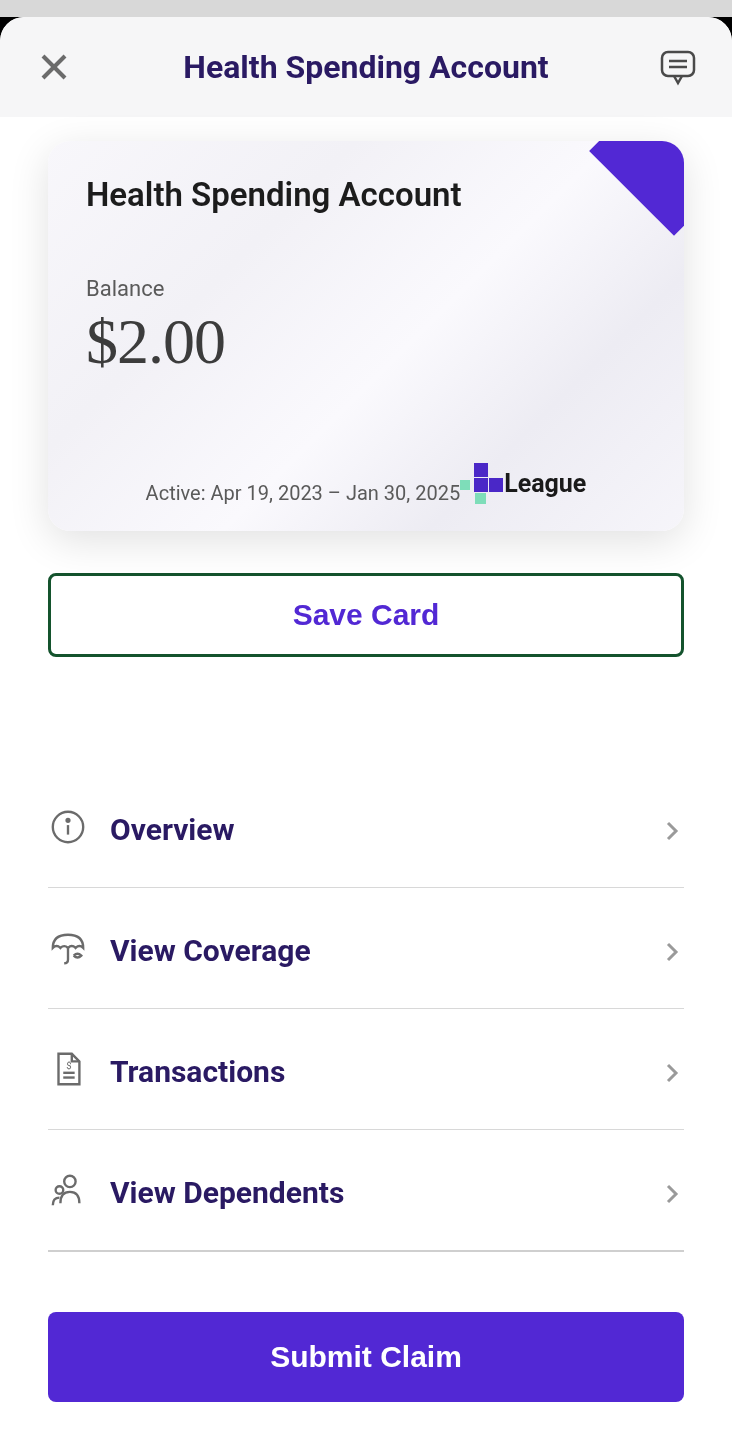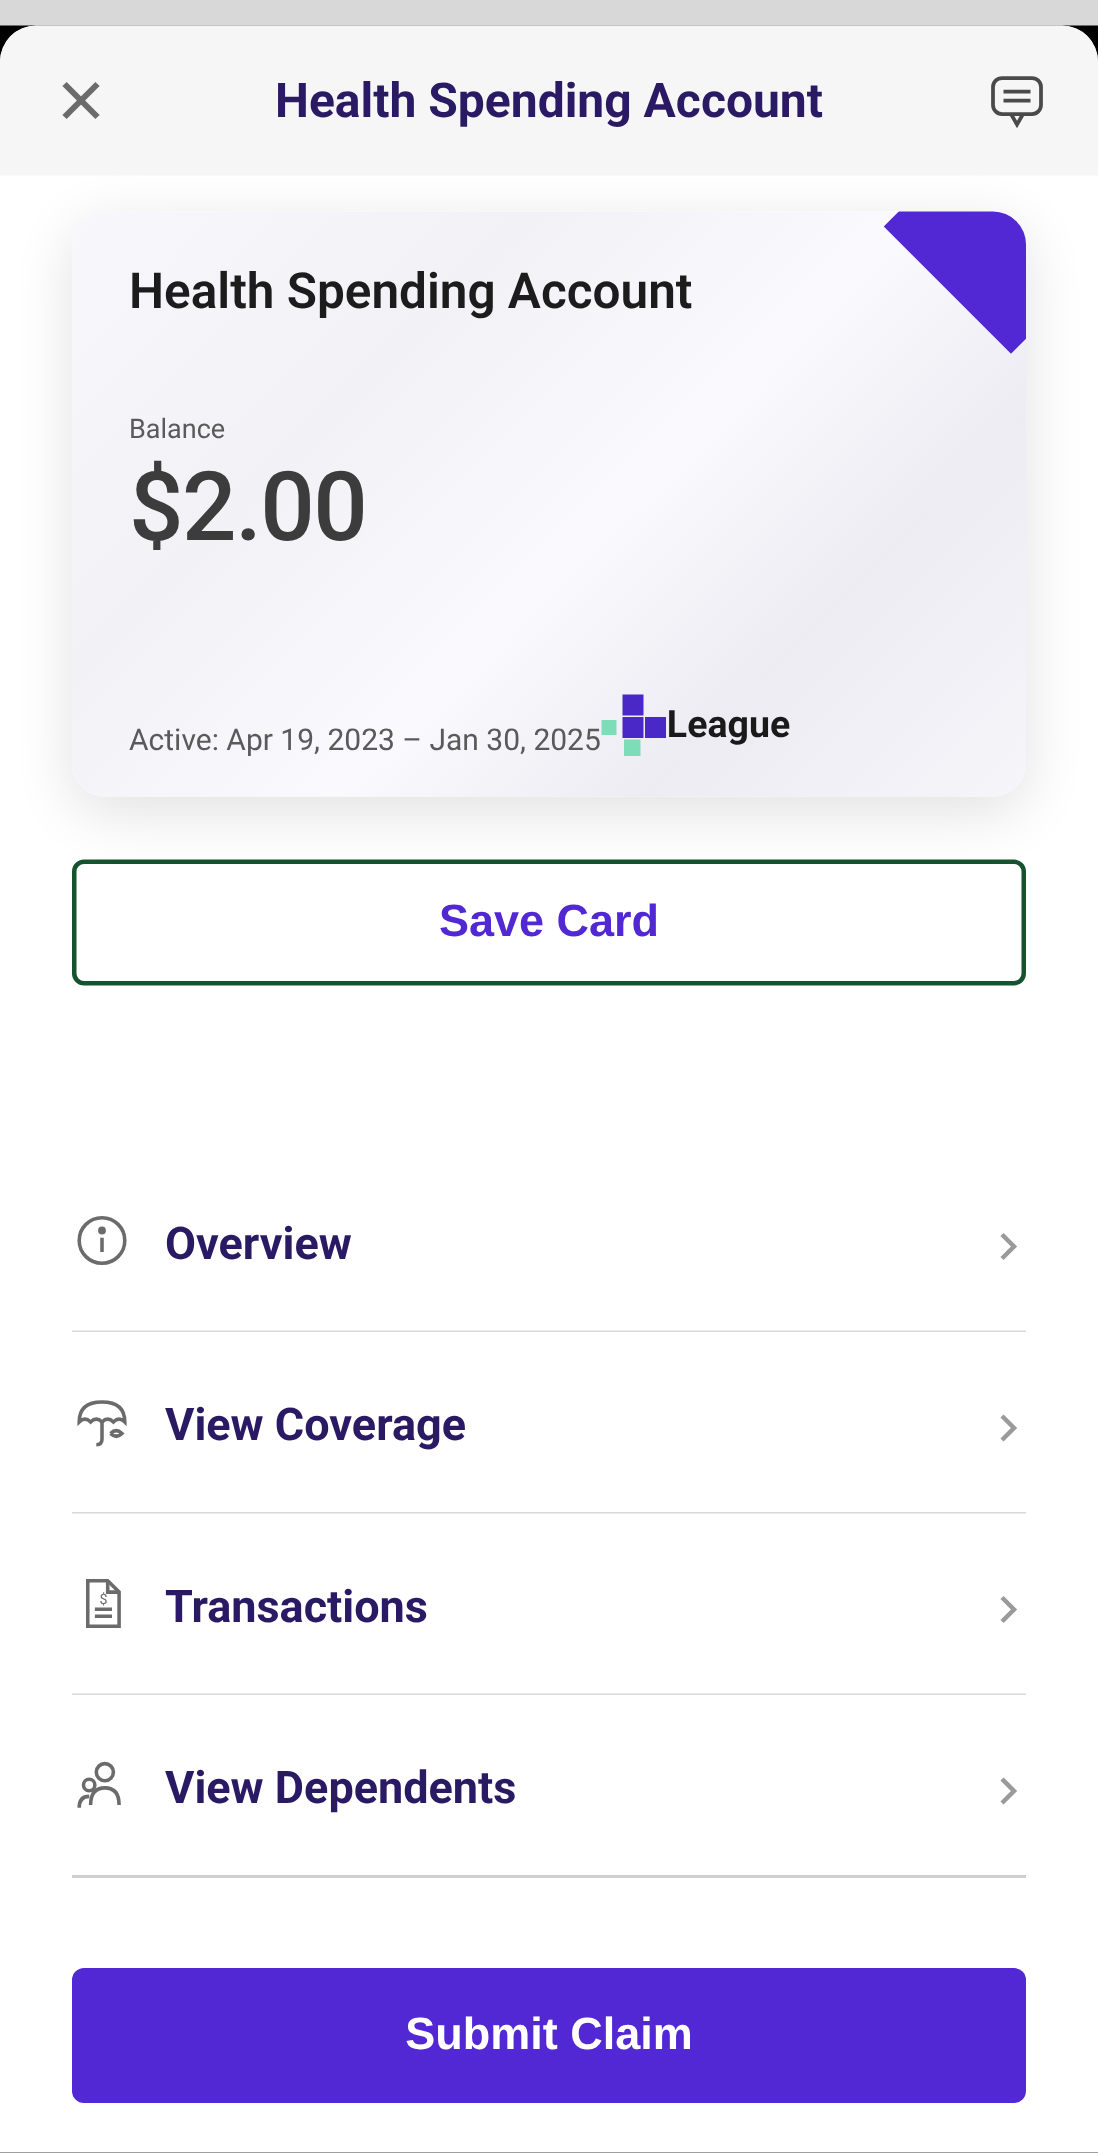--- a/index.html
+++ b/index.html
@@ -75,37 +75,38 @@
       background: #5228d4;
       transform: rotate(45deg);
     }
     .card-title {
       font-size: 33px;
       font-weight: 600;
       color: #1c1c1c;
       margin-bottom: 62px;
     }
     .balance-label {
-      font-size: 18px;
+      font-size: 22px;
       color: #5a5a5a;
       margin-bottom: 4px;
     }
     .balance-amount {
       font-size: 64px;
       font-weight: 500;
       color: #3c3c3c;
       letter-spacing: -1px;
+      font-family: Liberation Serif, serif;
     }
     .card-footer {
       position: absolute;
       bottom: 26px;
       left: 38px;
       right: 38px;
       display: flex;
-      justify-content: flex-start;
+      justify-content: center;
       align-items: flex-end;
       margin-top: 11px;
     }
     .active-range {
       font-size: 20px;
       color: #5a5a5a;
     }
     .logo {
       display: flex;
       align-items: center;

